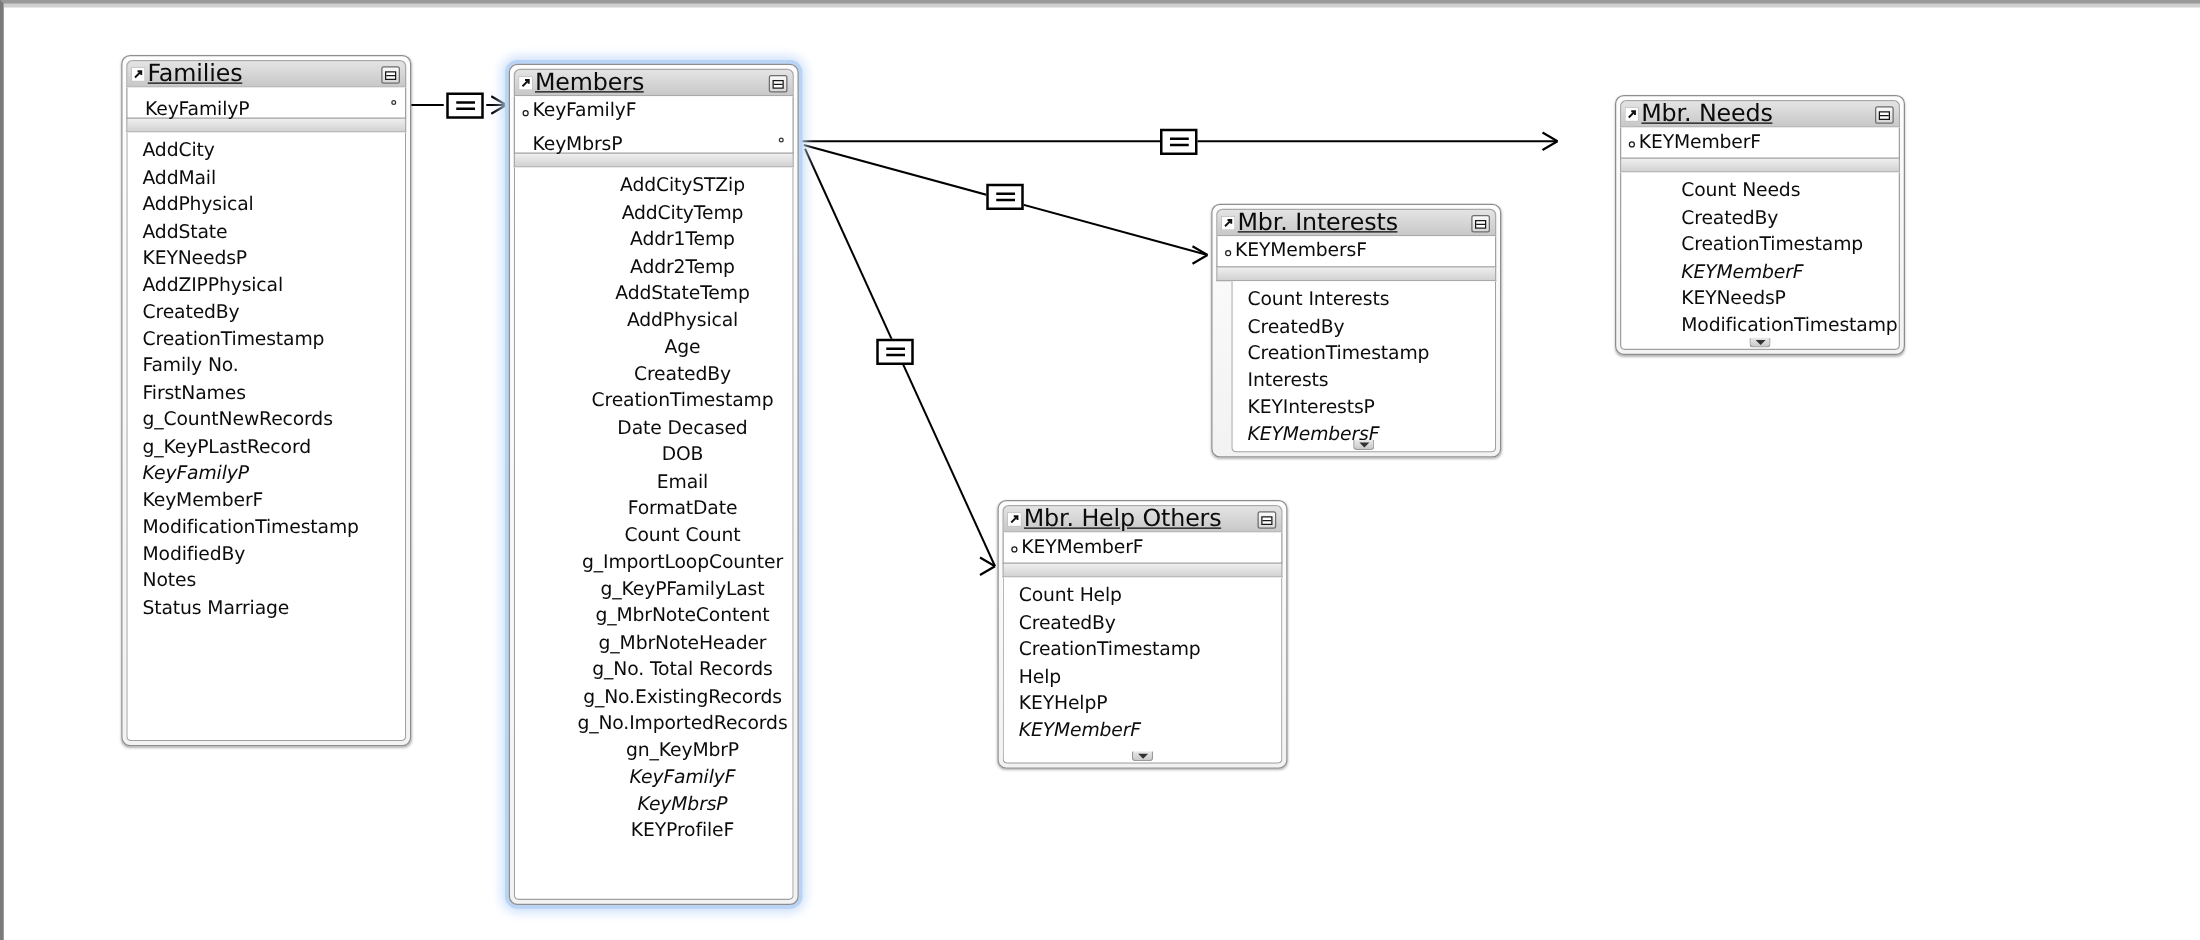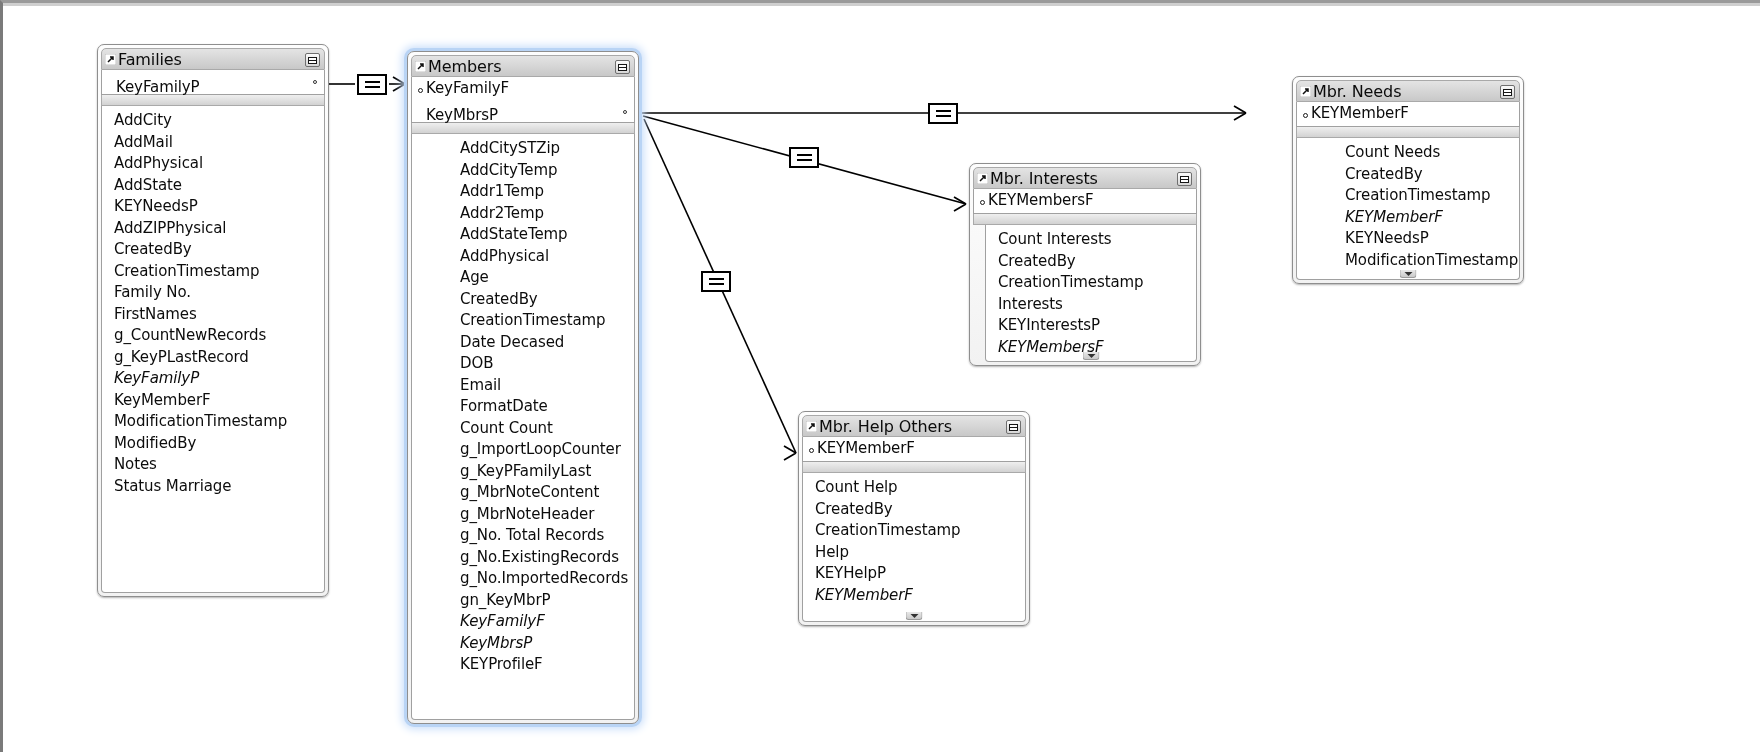--- a/index.html
+++ b/index.html
@@ -32,40 +32,41 @@
   .tbl {
     position:absolute;
     background:linear-gradient(#fdfdfd,#f2f2f2);
     border:1px solid #8e8e8e;
     border-radius:7px;
     box-shadow:0 1px 2px rgba(0,0,0,.30);
     padding:3px;
   }
   .tbl.selected {
     box-shadow:0 0 0 3px #b9d4f5, 0 0 9px 5px #c9defa, 0 1px 2px rgba(0,0,0,.3);
+    text-align:center;
   }
 
   .tbl-head {
     height:22px;
     display:flex; align-items:center;
     background:linear-gradient(#e4e4e4,#c8c8c8);
     border:1px solid #a9a9a9;
     border-radius:5px 5px 0 0;
     padding:0 3px 0 2px;
     position:relative;
   }
   .head-arrow {
     width:13px; height:13px; flex:0 0 13px;
     display:flex; align-items:center; justify-content:center;
     margin-right:1px;
   }
   .head-arrow svg { display:block; }
   .tbl-title {
-    font-size:16px; color:#0b0b0b; white-space:nowrap;
-    overflow:hidden; letter-spacing:-0.1px;
+    font-size:19px; color:#0b0b0b; white-space:nowrap;
+    overflow:hidden; letter-spacing:-0.1px;text-decoration:underline;
   }
   .head-btn {
     position:absolute; right:4px; top:4px;
     width:15px; height:14px;
     background:linear-gradient(#fbfbfb,#d6d6d6);
     border:1px solid #6f6f6f; border-radius:2px;
     display:flex; align-items:center; justify-content:center;
   }
   .head-btn i {
     display:block; width:9px; height:7px;
@@ -157,21 +158,21 @@
   .eqbox u {
     display:block; width:15px; height:0;
     border-top:2px solid #000;
   }
 
   
   #tbl-families     { left:94px;  top:41px;  width:232px; }
   #tbl-members      { left:404px; top:48px;  width:232px; }
   #tbl-needs        { left:1245px;top:73px;  width:232px;margin-left:44px; }
   #tbl-interests    { left:966px; top:160px; width:232px; }
-  #tbl-help         { left:795px; top:408px; width:232px; }
+  #tbl-help         { left:795px; top:397px; width:232px; }
 
   #tbl-families .fields { height:487px; }
   #tbl-members  .fields { height:586px;padding-left:48px; }
   #tbl-needs    .fields { height:142px;padding-left:48px; }
   #tbl-interests .fields { height:137px;margin-left:12px; }
   #tbl-help     .fields { height:149px; }
 </style>
 </head>
 <body>
 

